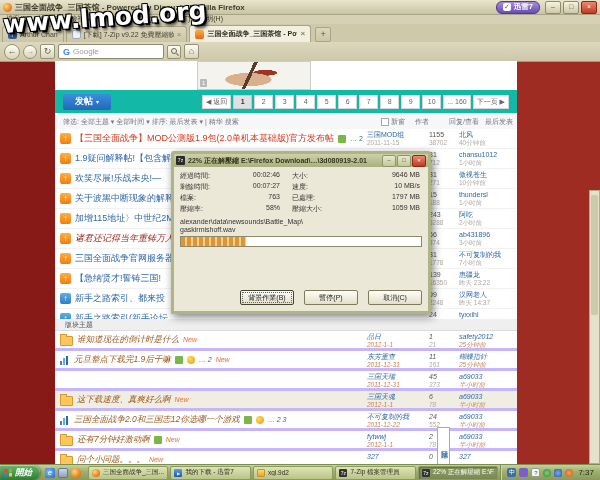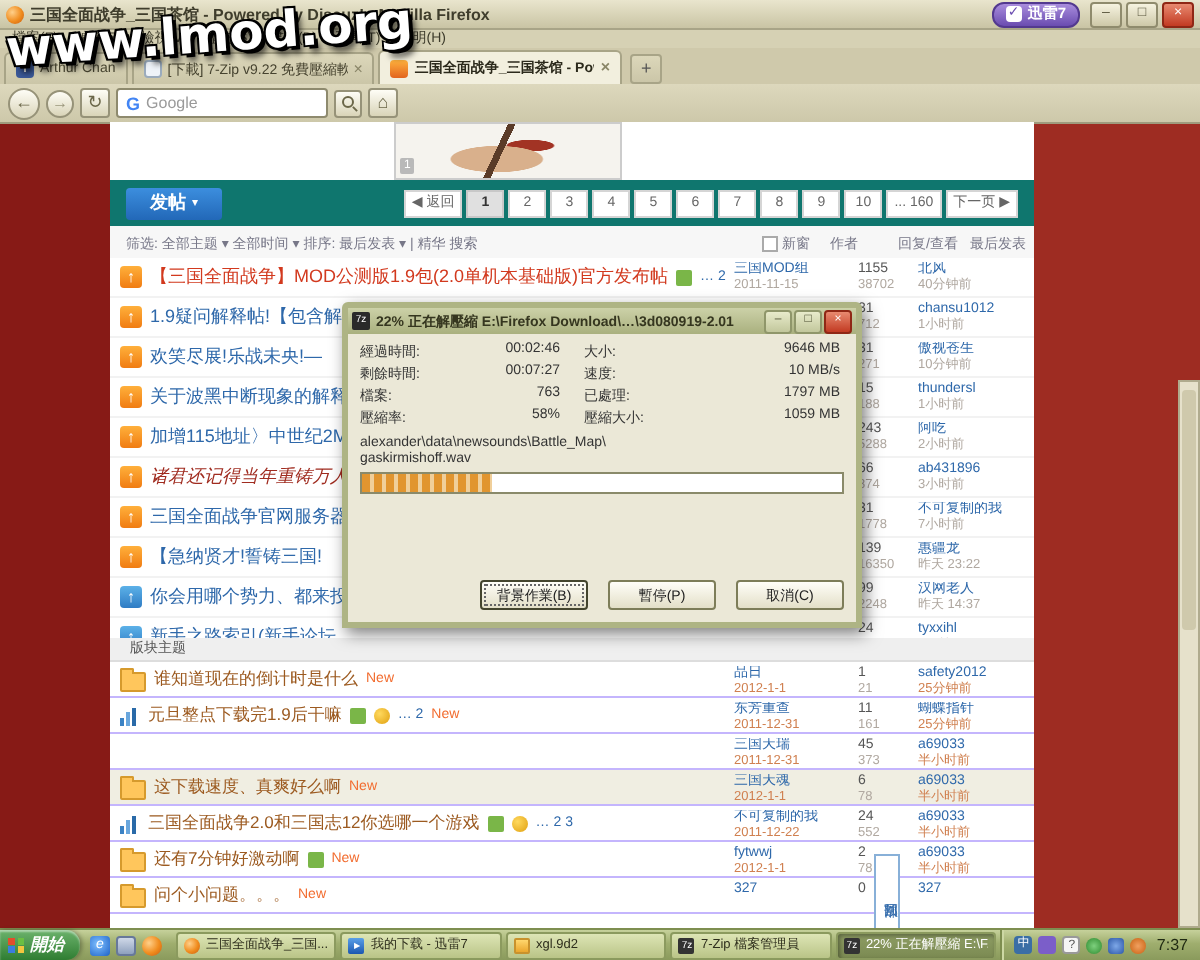--- a/index.html
+++ b/index.html
@@ -78,21 +78,21 @@
   #postarea{position:absolute;top:0;left:0;right:0;height:29px;background:#fff;border-bottom:1px solid #e3e3e3;}
   #postimg{position:absolute;left:142px;top:0;width:112px;height:27px;border:1px solid #ccc;
     background:
       linear-gradient(115deg,transparent 45%,#5a3b28 45%,#5a3b28 48%,transparent 48%),
       radial-gradient(ellipse at 45% 65%,#d9b08c 0,#d9b08c 26%,transparent 27%),
       radial-gradient(ellipse at 60% 40%,#a23324 0,#a23324 12%,transparent 13%),
       #f5f3ee;}
   #imgbadge{position:absolute;left:2px;bottom:2px;background:#b9b9b9;color:#fff;font-size:6px;
     padding:0 2px;border-radius:1px;line-height:8px;}
 
-  #toolbarrow{position:absolute;top:29px;height:23px;left:0;right:0;background:#0f766e;
+  #toolbarrow{position:absolute;top:29px;height:23px;left:0;right:0;background:#14b8a6;
     display:flex;align-items:center;padding:0 8px;box-sizing:border-box;gap:20px;}
   #postbtn{width:48px;height:16px;background:linear-gradient(#3c8ede,#2268b8);border-radius:2px;
     color:#fff;font-size:9px;font-weight:bold;display:flex;align-items:center;justify-content:center;gap:3px;}
   #postbtn .caret{font-size:6px;}
   #pager{margin-left:auto;display:flex;gap:2px;}
   .pg{min-width:11px;height:12px;padding:0 3px;border:1px solid #d5d5d5;background:#fff;color:#666;
     font-size:7px;line-height:12px;text-align:center;white-space:nowrap;}
   .pg.on{background:#e0e0e0;font-weight:bold;color:#333;border-color:#c8c8c8;}
 
   #filterbar{position:absolute;top:52px;height:16px;left:0;right:0;background:#f7f7f7;
@@ -122,21 +122,21 @@
   .au{display:block;font-size:7px;color:#2e68aa;line-height:8px;white-space:nowrap;overflow:hidden;}
   .dt{display:block;font-size:6.5px;color:#b0a8a0;line-height:8px;white-space:nowrap;}
   .c-replies{position:absolute;left:374px;width:28px;top:2px;}
   .rp{display:block;font-size:7px;color:#555;line-height:8px;}
   .vw{display:block;font-size:6.5px;color:#b0a8a0;line-height:8px;}
   .c-last{position:absolute;left:404px;width:58px;top:2px;}
 
   #sectionbar{position:absolute;top:258px;left:0;right:0;height:12px;background:#efefef;
     border-bottom:1px solid #ddd;font-size:7px;color:#555;line-height:12px;padding-left:10px;box-sizing:border-box;}
   #threadlist{position:absolute;top:270px;left:0;right:0;bottom:0;overflow:hidden;}
-  .trow2{position:relative;height:17px;border-bottom:1px solid #c4b5fd;background:#fff;}
+  .trow2{position:relative;height:17px;border-bottom:3px solid #c4b5fd;background:#fff;font-style:italic;}
   .trow2.hover{background:#f0eee2;}
   .trow2 .tleft{width:304px;}
   .ttl2{font-size:8.5px;color:#9c5a20;white-space:nowrap;}
   .trow2 .dt{color:#d08050;}
   .icon-folder{width:11px;height:8px;background:#ffc65c;border:1px solid #d69a2d;border-radius:1px;
     position:relative;flex:none;margin-top:2px;}
   .icon-folder::before{content:"";position:absolute;top:-3px;left:-1px;width:5px;height:2px;
     background:#ffc65c;border:1px solid #d69a2d;border-bottom:none;border-radius:1px 1px 0 0;}
   .icon-chart{width:10px;height:10px;flex:none;background:
     linear-gradient(#3b82c4,#3b82c4) 0 100%/2px 4px no-repeat,
@@ -472,21 +472,21 @@
               <span class="vw" data-name="view-count">16350</span>
             </span>
             <span class="c-last" data-name="thread-lastpost-col">
               <span class="au" data-name="lastpost-user">惠疆龙</span>
               <span class="dt" data-name="lastpost-time">昨天 23:22</span>
             </span>
           </div>
           <div class="trow" data-name="sticky-thread-row">
             <span class="tleft" data-name="thread-row-left">
               <span class="pin pb" data-name="pin-blue">↑</span>
-              <span class="ttl " data-name="thread-title">你会用哪个势力、都来投</span>
+              <span class="ttl " data-name="thread-title">新手之路索引、都来投</span>
             </span>
             <span class="c-author" data-name="thread-author-col">
               <span class="au" data-name="author-name"></span>
               <span class="dt" data-name="post-date"></span>
             </span>
             <span class="c-replies" data-name="thread-count-col">
               <span class="rp" data-name="reply-count">99</span>
               <span class="vw" data-name="view-count">2248</span>
             </span>
             <span class="c-last" data-name="thread-lastpost-col">

